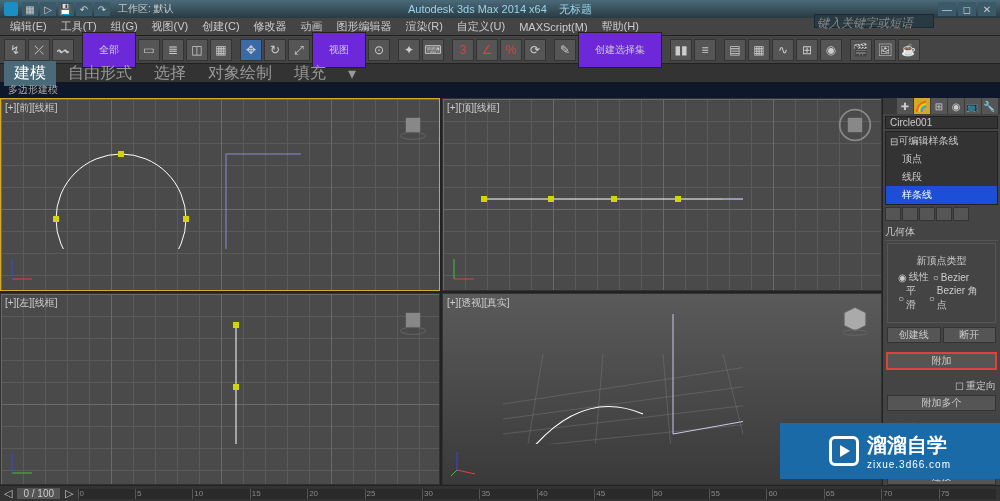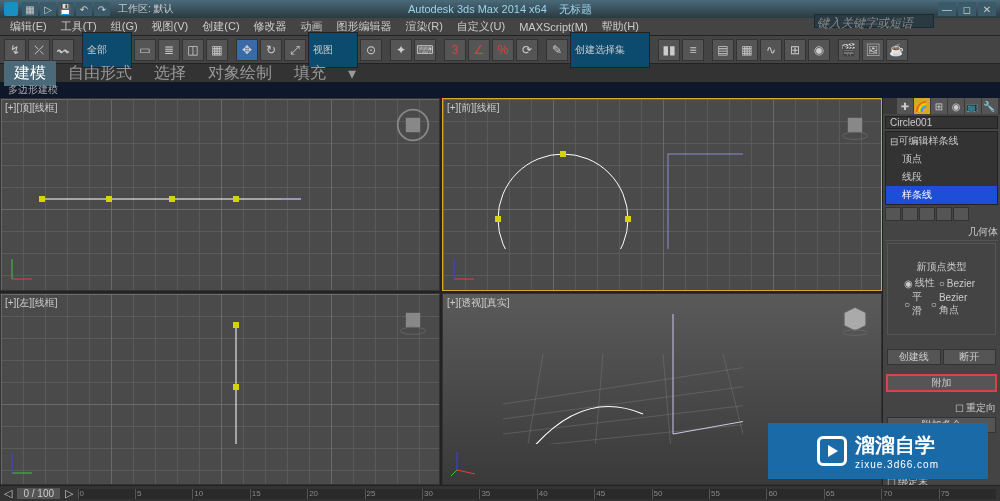--- a/index.html
+++ b/index.html
@@ -17,21 +17,21 @@
 .titlebar .win-controls span { width: 18px; height: 14px; background: #3a5a6a; display: inline-flex; align-items: center; justify-content: center; font-size: 10px; }
 
 
 .menubar { height: 18px; background: #444; display: flex; align-items: center; padding: 0 4px; gap: 2px; border-bottom: 1px solid #222; }
 .menubar span { padding: 8px 6px; font-size: 11px; color: #ccc; cursor: pointer; }
 
 
 .toolbar { height: 28px; background: #444; display: flex; align-items: center; padding: 0 4px; gap: 2px; border-bottom: 1px solid #222; }
 .tool-btn { width: 22px; height: 22px; background: #555; border: 1px solid #333; display: inline-flex; align-items: center; justify-content: center; font-size: 12px; color: #ccc; cursor: pointer; }
 .tool-sep { width: 4px; height: 22px; }
-.tool-dd { height: 36px; background: #0c4a6e; border: 1px solid #222; color: #ccc; padding: 0 4px; font-size: 10px; display: inline-flex; align-items: center; min-width: 50px; }
+.tool-dd { height: 36px; background: #6d28d9; border: 1px solid #222; color: #ccc; padding: 0 16px; font-size: 10px; display: inline-flex; align-items: center; min-width: 50px; }
 .tool-dd.wide { min-width: 80px; }
 
 
 .ribbon-tabs { height: 18px; background: #333; display: flex; align-items: center; padding: 0 4px; gap: 2px; }
 .ribbon-tab { padding: 2px 10px; font-size: 16px; color: #999; cursor: pointer; }
 .ribbon-tab.active { background: #4a6a7a; color: #fff; }
 .ribbon-sub { height: 16px; background: #0f172a; padding: 0 8px; font-size: 10px; color: #aaa; display: flex; align-items: center; }
 
 
 .main { display: flex; height: calc(501px - 18px - 18px - 28px - 18px - 16px - 16px); }
@@ -62,40 +62,40 @@
 .obj-name { height: 30px; background: #333; border: 1px solid #222; padding: 0 4px; font-size: 10px; color: #ccc; display: flex; align-items: center; margin: 2px; }
 .mod-label { font-size: 10px; padding: 2px 4px; color: #ccc; }
 .mod-stack { background: #333; border: 1px solid #222; margin: 0 2px; height: 80px; font-size: 10px; }
 .mod-item { padding: 2px 4px; color: #ccc; display: flex; align-items: center; }
 .mod-item.sub { padding-left: 16px; }
 .mod-item.selected { background: #1d4ed8; color: #fff; }
 .mod-controls { height: 18px; display: flex; gap: 1px; padding: 2px; }
 .mod-controls span { width: 16px; height: 14px; background: #555; border: 1px solid #333; }
 
 .rollout { margin: 2px; }
-.rollout-header { height: 16px; font-size: 10px; text-align: right; color: #ccc; border-bottom: 1px solid #555; }
+.rollout-header { height: 16px; font-size: 10px; text-align: left; color: #ccc; border-bottom: 1px solid #555; }
 .rollout-body { background: #444; padding: 2px; }
-.geo-group { border: 1px solid #555; padding: 16px; margin-bottom: 14px; }
+.geo-group { border: 1px solid #555; padding: 10px; margin-bottom: 4px; }
 .geo-group-title { font-size: 10px; text-align: center; color: #ccc; margin-bottom: 2px; }
 .radio-row { display: flex; gap: 4px; font-size: 10px; color: #ccc; }
 .radio-row label { display: flex; align-items: center; gap: 2px; }
 .btn-row { display: flex; gap: 2px; margin-bottom: 10px; }
 .geo-btn { flex: 1; height: 16px; background: #555; border: 1px solid #333; font-size: 10px; color: #ccc; text-align: center; line-height: 14px; cursor: pointer; }
 .geo-btn.highlighted { outline: 2px solid #e04040; outline-offset: -1px; }
 .chk-row { display: flex; align-items: center; gap: 2px; font-size: 10px; color: #ccc; margin-bottom: 2px; }
 
 
 .timeline { height: 16px; background: #333; display: flex; align-items: center; padding: 0 4px; gap: 4px; border-top: 1px solid #222; position: relative; }
 .timeline .frame { font-size: 10px; color: #ccc; background:#555; padding:0 6px; border:1px solid #333; }
 .timeline .track { flex: 1; height: 10px; background: #2a2a2a; position: relative; }
 .timeline .ticks { position:absolute; inset:0; display:flex; }
 .timeline .tick { flex:1; border-left:1px solid #555; font-size:8px; color:#888; padding-left:1px; }
 
 
-.watermark { position: absolute; right: 12px; bottom: 22px; width: 220px; height: 56px; background: #1a6aa8; display: flex; align-items: center; justify-content: center; gap: 8px; }
+.watermark { position: absolute; right: 0; bottom: 22px; width: 220px; height: 56px; background: #1a6aa8; display: flex; align-items: center; justify-content: center; gap: 8px; }
 .watermark .play { width: 30px; height: 30px; border: 3px solid #fff; border-radius: 6px; display: flex; align-items: center; justify-content: center; }
 .watermark .play::after { content:""; border-left: 10px solid #fff; border-top: 6px solid transparent; border-bottom: 6px solid transparent; margin-left:3px; }
 .watermark .wm-text { color: #fff; }
 .watermark .wm-big { font-size: 20px; font-weight: bold; }
 .watermark .wm-small { font-size: 10px; letter-spacing: 1px; }
 
 
 .shape-layer { position: absolute; inset: 0; }
 .vertex { fill: #d4d400; }
 </style>
@@ -185,62 +185,62 @@
   <span class="ribbon-tab">自由形式</span>
   <span class="ribbon-tab">选择</span>
   <span class="ribbon-tab">对象绘制</span>
   <span class="ribbon-tab">填充</span>
   <span class="ribbon-tab">▾</span>
 </div>
 <div class="ribbon-sub">多边形建模</div>
 
 <div class="main">
   <div class="viewports">
+
+    <div class="viewport grid-ortho active">
+      <div class="vp-label">[+][前][线框]</div>
+      <div class="vp-cube">
+        <svg viewBox="0 0 40 40">
+            <rect x="12" y="12" width="16" height="16" fill="#888"></rect>
+            <ellipse cx="20" cy="32" rx="14" ry="4" fill="none" stroke="#666"></ellipse>
+          </svg>
+      </div>
+      <svg class="shape-layer">
+        <circle cx="120" cy="120" r="65" fill="none" stroke="#fff" stroke-width="1"></circle>
+        <rect class="vertex" x="117" y="52" width="6" height="6"></rect>
+        <rect class="vertex" x="182" y="117" width="6" height="6"></rect>
+        <rect class="vertex" x="117" y="182" width="6" height="6"></rect>
+        <rect class="vertex" x="52" y="117" width="6" height="6"></rect>
+        <rect x="225" y="55" width="130" height="110" fill="none" stroke="#8a8ad4" stroke-width="1"></rect>
+      </svg>
+      <svg class="vp-axis" viewBox="0 0 30 30">
+        <line x1="5" y1="25" x2="25" y2="25" stroke="#e04040"></line>
+          <line x1="5" y1="25" x2="5" y2="5" stroke="#4040e0"></line>
+      </svg>
+    </div>
 
     <div class="viewport grid-ortho">
       <div class="vp-label">[+][顶][线框]</div>
       <div class="vp-cube">
         <svg viewBox="0 0 40 40">
             <circle cx="20" cy="20" r="17" fill="none" stroke="#888" stroke-width="2"></circle>
             <rect x="12" y="12" width="16" height="16" fill="#888"></rect>
           </svg>
       </div>
       <svg class="shape-layer">
         <line x1="40" y1="100" x2="340" y2="100" stroke="#fff" stroke-width="1"></line>
         <rect class="vertex" x="38" y="97" width="6" height="6"></rect>
         <rect class="vertex" x="105" y="97" width="6" height="6"></rect>
         <rect class="vertex" x="168" y="97" width="6" height="6"></rect>
         <rect class="vertex" x="232" y="97" width="6" height="6"></rect>
         <line x1="280" y1="100" x2="340" y2="100" stroke="#8a8ad4" stroke-width="1"></line>
       </svg>
       <svg class="vp-axis" viewBox="0 0 30 30">
         <line x1="5" y1="25" x2="25" y2="25" stroke="#e04040"></line>
           <line x1="5" y1="25" x2="5" y2="5" stroke="#40c040"></line>
-      </svg>
-    </div>
-
-    <div class="viewport grid-ortho active">
-      <div class="vp-label">[+][前][线框]</div>
-      <div class="vp-cube">
-        <svg viewBox="0 0 40 40">
-            <rect x="12" y="12" width="16" height="16" fill="#888"></rect>
-            <ellipse cx="20" cy="32" rx="14" ry="4" fill="none" stroke="#666"></ellipse>
-          </svg>
-      </div>
-      <svg class="shape-layer">
-        <circle cx="120" cy="120" r="65" fill="none" stroke="#fff" stroke-width="1"></circle>
-        <rect class="vertex" x="117" y="52" width="6" height="6"></rect>
-        <rect class="vertex" x="182" y="117" width="6" height="6"></rect>
-        <rect class="vertex" x="117" y="182" width="6" height="6"></rect>
-        <rect class="vertex" x="52" y="117" width="6" height="6"></rect>
-        <rect x="225" y="55" width="130" height="110" fill="none" stroke="#8a8ad4" stroke-width="1"></rect>
-      </svg>
-      <svg class="vp-axis" viewBox="0 0 30 30">
-        <line x1="5" y1="25" x2="25" y2="25" stroke="#e04040"></line>
-          <line x1="5" y1="25" x2="5" y2="5" stroke="#4040e0"></line>
       </svg>
     </div>
 
     <div class="viewport grid-ortho">
       <div class="vp-label">[+][左][线框]</div>
       <div class="vp-cube">
         <svg viewBox="0 0 40 40">
             <rect x="12" y="12" width="16" height="16" fill="#888"></rect>
             <ellipse cx="20" cy="32" rx="14" ry="4" fill="none" stroke="#666"></ellipse>
           </svg>

